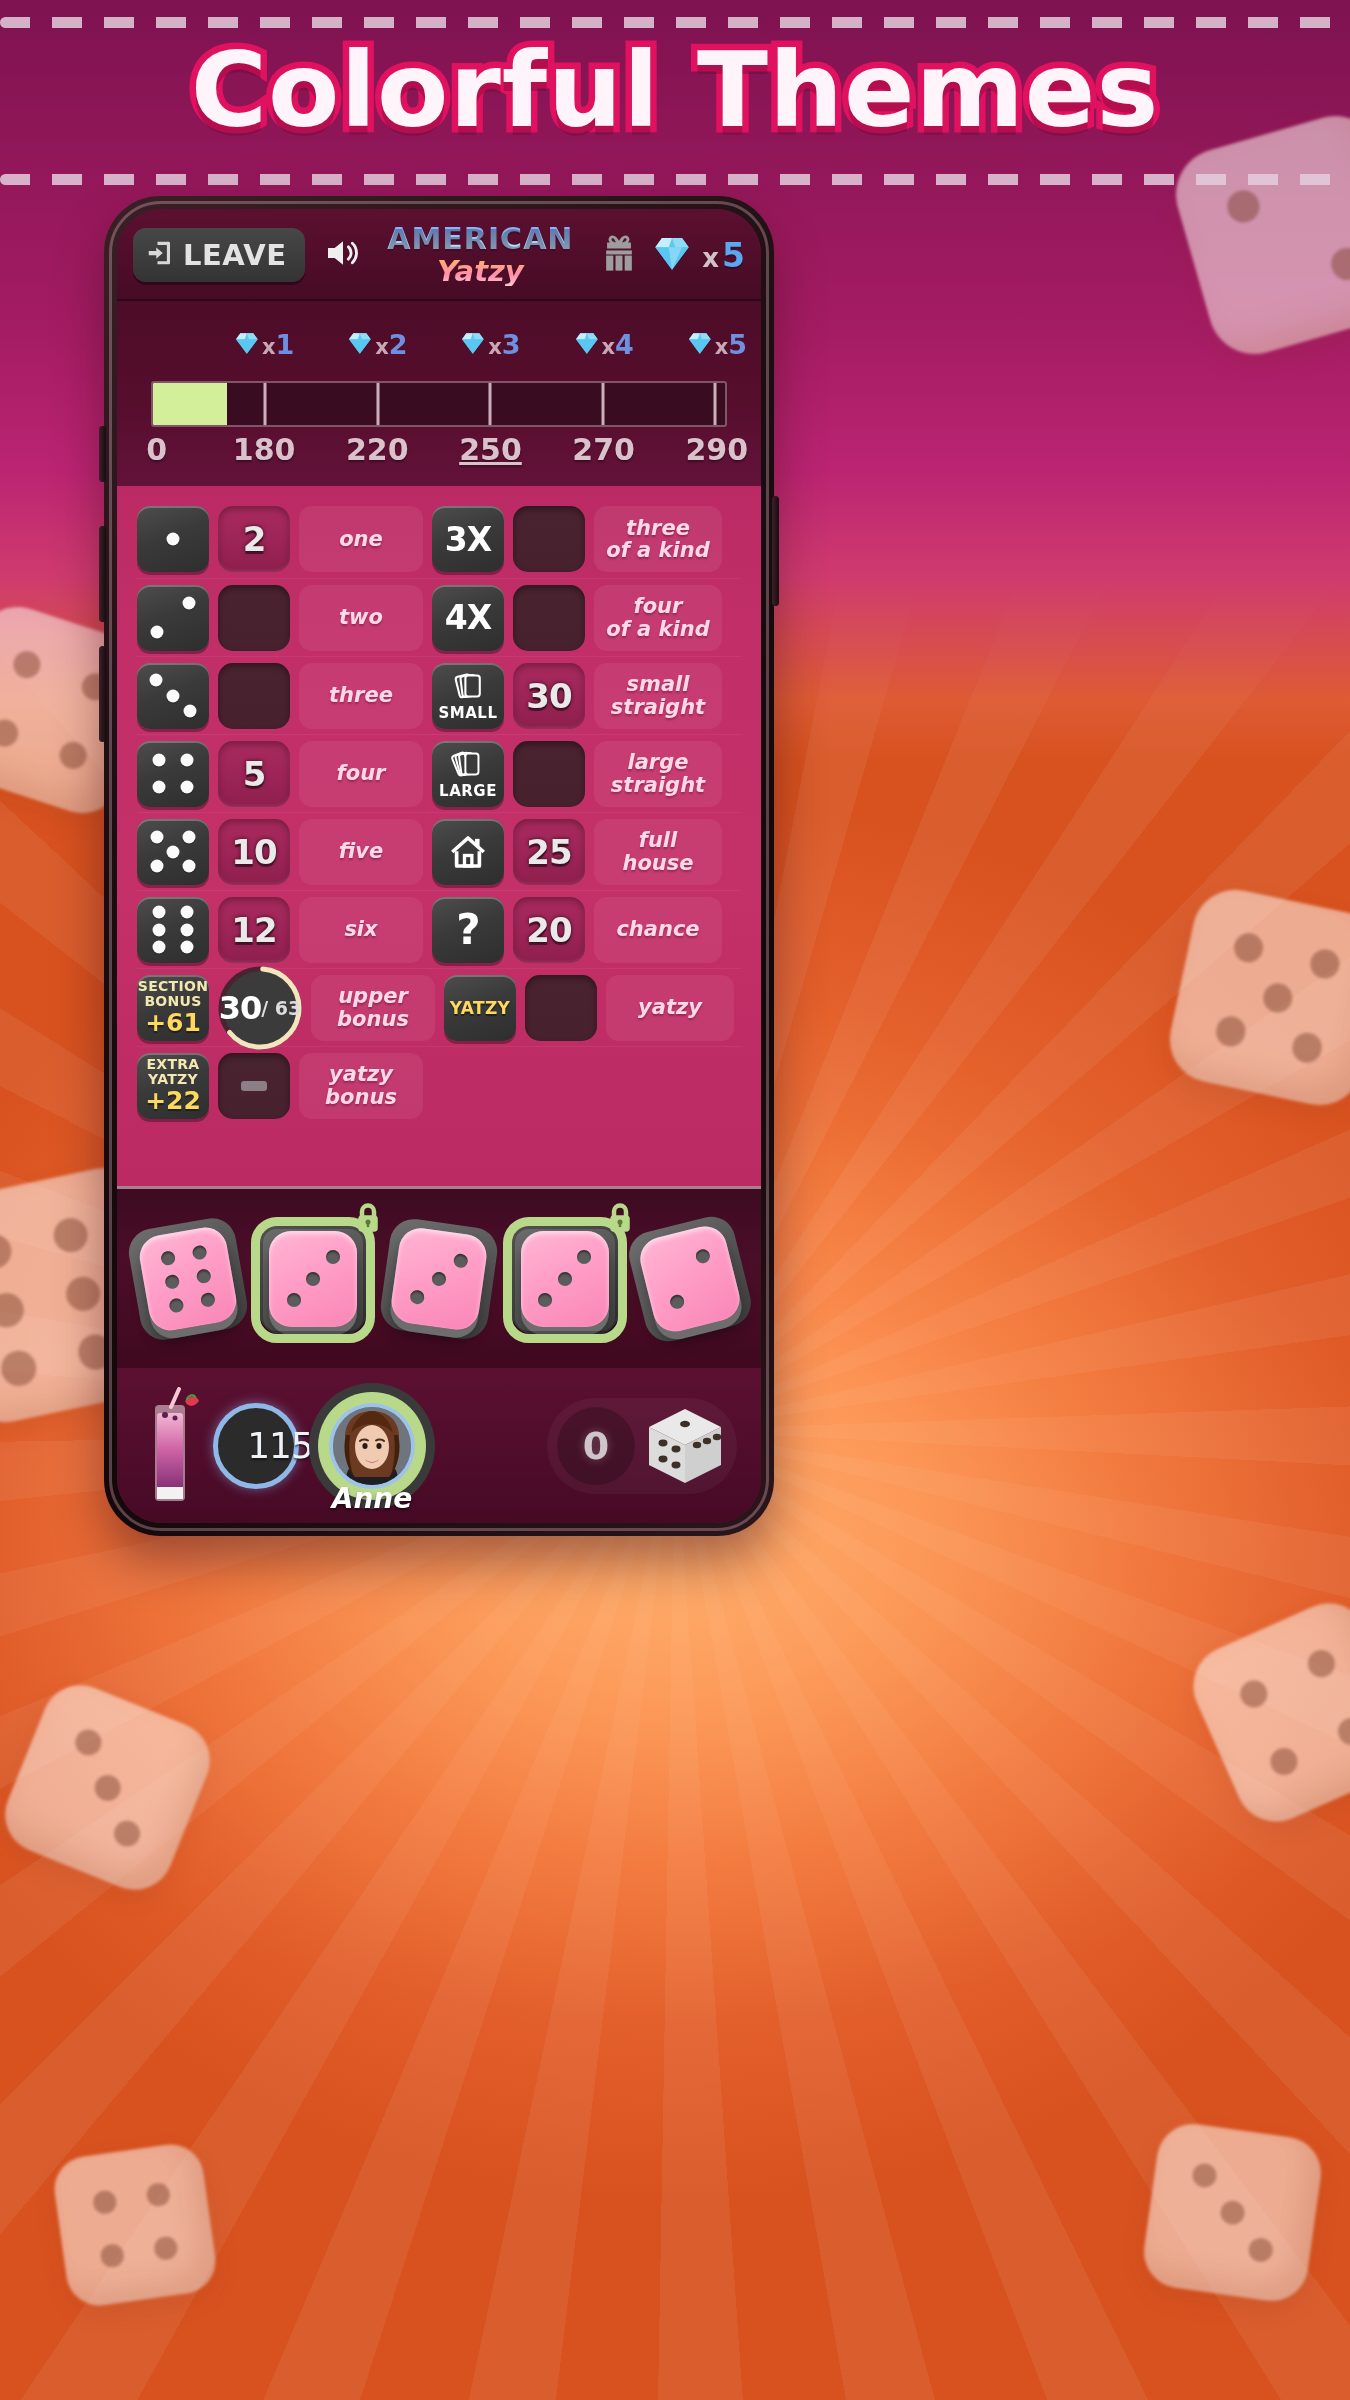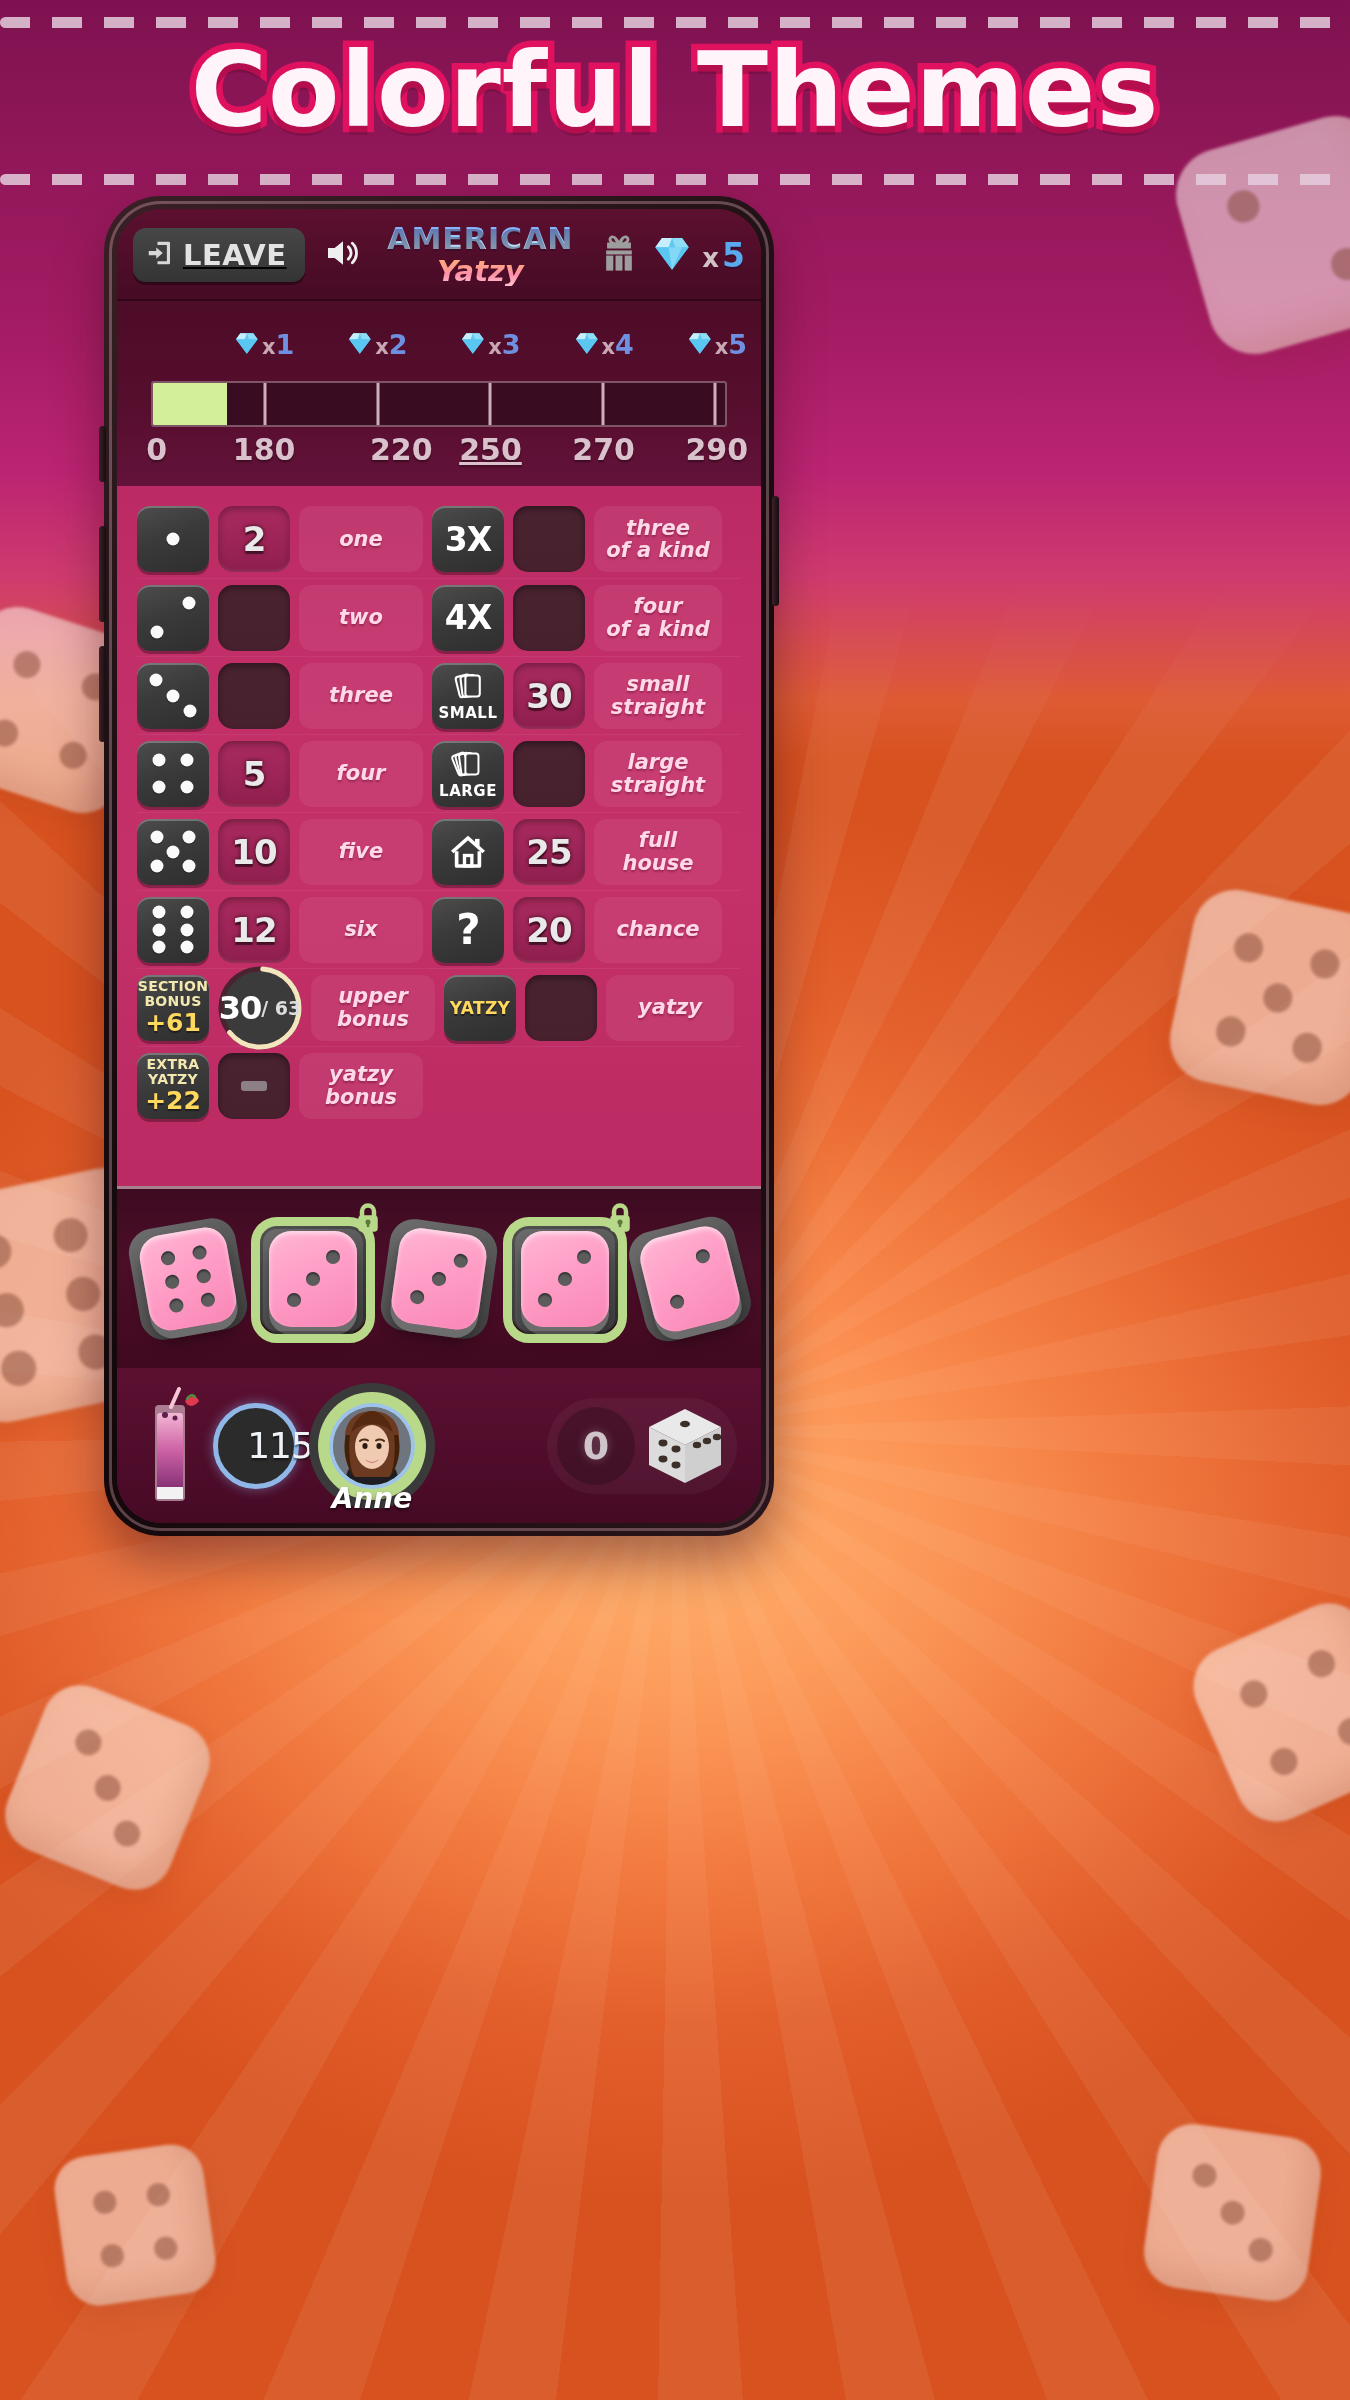--- a/index.html
+++ b/index.html
@@ -113,21 +113,20 @@
   }
   .g-header:after {
     content:""; position:absolute; left:0; right:0; bottom:0; height:2px;
     background: rgba(0,0,0,0.3);
   }
   .leave-btn {
     display: flex; align-items: center; gap: 8px;
     background: linear-gradient(180deg,#474747,#343434);
     border-radius: 13px; padding: 10px 18px 10px 12px;
     box-shadow: 0 3px 0 rgba(0,0,0,0.35);
-    text-decoration: underline;
   }
   .leave-label {
     color: #e3e3e3; font-weight: 900; font-size: 29px; letter-spacing: .5px;
     font-family: "DejaVu Sans", sans-serif;
   }
   .ic { display: inline-block; }
   .sound-btn { margin-left: 16px; display: flex; align-items: center; }
   .title-wrap { flex: 1; text-align: center; line-height: 1; }
   .t-american {
     font-weight: 900; font-size: 30px; letter-spacing: 1px;
@@ -532,21 +531,21 @@
             <div class="bar-sep" style="left: 19.6464%;"></div>
             <div class="bar-sep" style="left: 39.2927%;"></div>
             <div class="bar-sep" style="left: 58.9391%;"></div>
             <div class="bar-sep" style="left: 78.5855%;"></div>
             <div class="bar-sep" style="left: 98.2318%;"></div>
           </div>
       </div>
       <div class="nums" id="numRow">
           <div class="num" style="left: 1%;">0</div>
           <div class="num" style="left: 19.6464%;">180</div>
-          <div class="num" style="left: 39.2927%; margin-left: 24px;">220</div>
+          <div class="num" style="left: 39.2927%;">220</div>
           <div class="num" style="left: 58.9391%; text-decoration: underline;">250</div>
           <div class="num" style="left: 78.5855%;">270</div>
           <div class="num" style="left: 98.2318%;">290</div>
         </div>
     </div>
 
     <div class="card-zone">
       <div id="grid">
           <div class="srow">
             <div class="cell icon-box">

